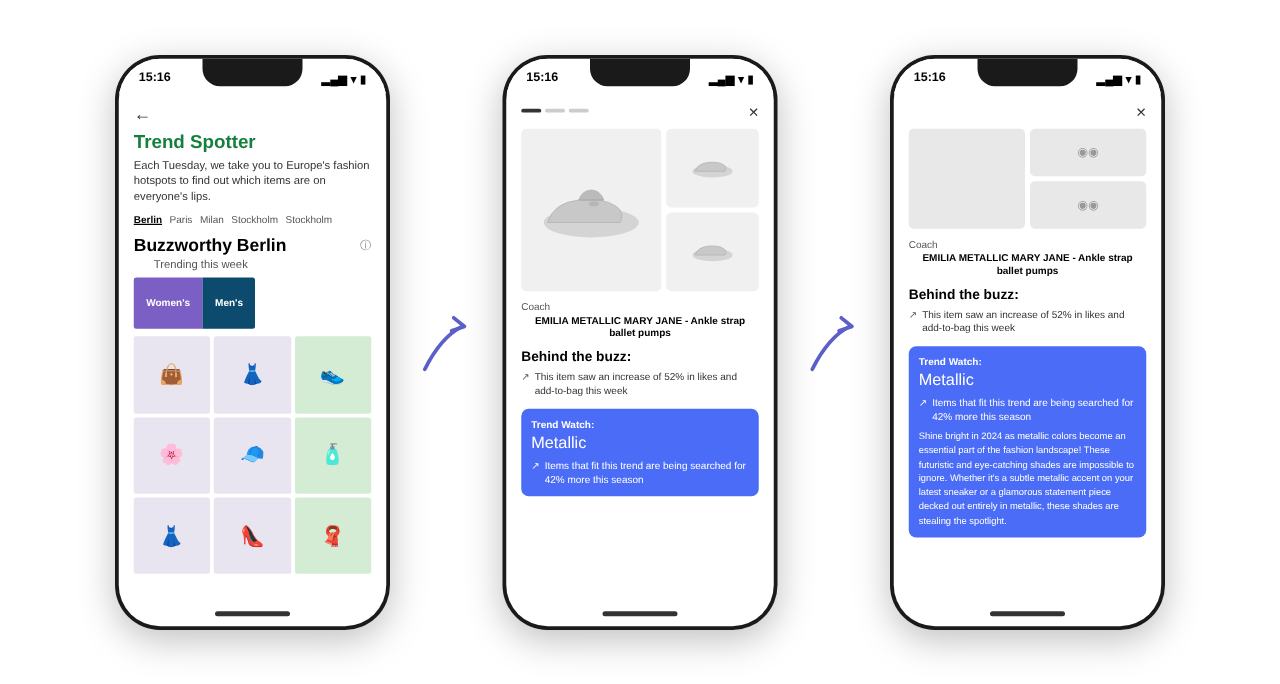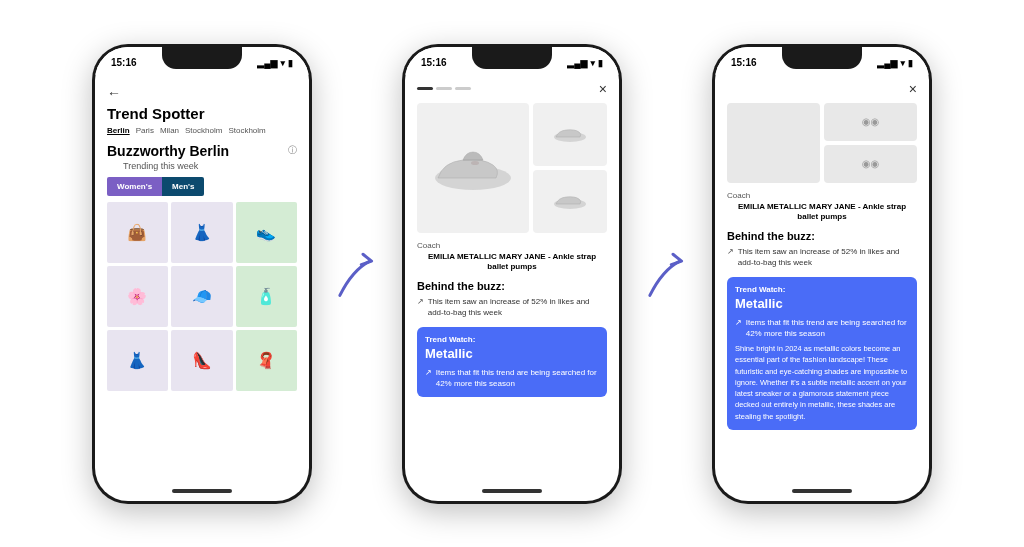--- a/index.html
+++ b/index.html
@@ -91,21 +91,21 @@
       overflow: hidden;
     }
     .back-arrow {
       font-size: 14px;
       color: #333;
       margin-bottom: 6px;
     }
     .trend-title {
       font-size: 15px;
       font-weight: 700;
-      color: #000000;
+      color: #15803d;
       margin-bottom: 4px;
     }
     .trend-desc {
       font-size: 9px;
       color: #333;
       line-height: 1.4;
       margin-bottom: 8px;
     }
     .city-nav {
       display: flex;
@@ -136,21 +136,21 @@
       font-size: 9px;
       color: #555;
       margin-bottom: 6px;
       margin-left: 16px;
     }
     .tab-row {
       display: flex;
       margin-bottom: 6px;
     }
     .tab-btn {
-      padding: 5px 10px;
+      padding: 16px 10px;
       font-size: 8px;
       font-weight: 600;
       border: none;
       cursor: pointer;
       text-align: center;
     }
     .tab-btn.women {
       background: #7B5FC4;
       color: #fff;
       border-radius: 2px 0 0 2px;
@@ -281,21 +281,21 @@
       padding: 8px;
       color: #fff;
     }
     .trend-watch-label {
       font-size: 8px;
       font-weight: 600;
       margin-bottom: 2px;
     }
     .trend-watch-title {
       font-size: 13px;
-      font-weight: 700;
+      font-weight: 400;
       margin-bottom: 6px;
     }
     .trend-watch-stat {
       display: flex;
       align-items: flex-start;
       gap: 4px;
       font-size: 8px;
       line-height: 1.4;
     }
 
@@ -379,20 +379,21 @@
         <div class="status-icons">
           <span>▂▄▆</span>
           <span>▾</span>
           <span>▮</span>
         </div>
       </div>
       <div class="screen-content">
         <div class="phone1-content">
           <div class="back-arrow">←</div>
           <div class="trend-title">Trend Spotter</div>
+          <div class="trend-desc">Each Tuesday, we take you to Europe's fashion hotspots to find out which items are on everyone's lips.</div>
           <div class="city-nav">
             <span class="active">Berlin</span>
             <span>Paris</span>
             <span>Milan</span>
             <span>Stockholm</span>
             <span>Stockholm</span>
           </div>
           <div class="section-header">
             <span class="section-title">Buzzworthy Berlin</span>
             <span style="font-size:9px;color:#888;">ⓘ</span>

